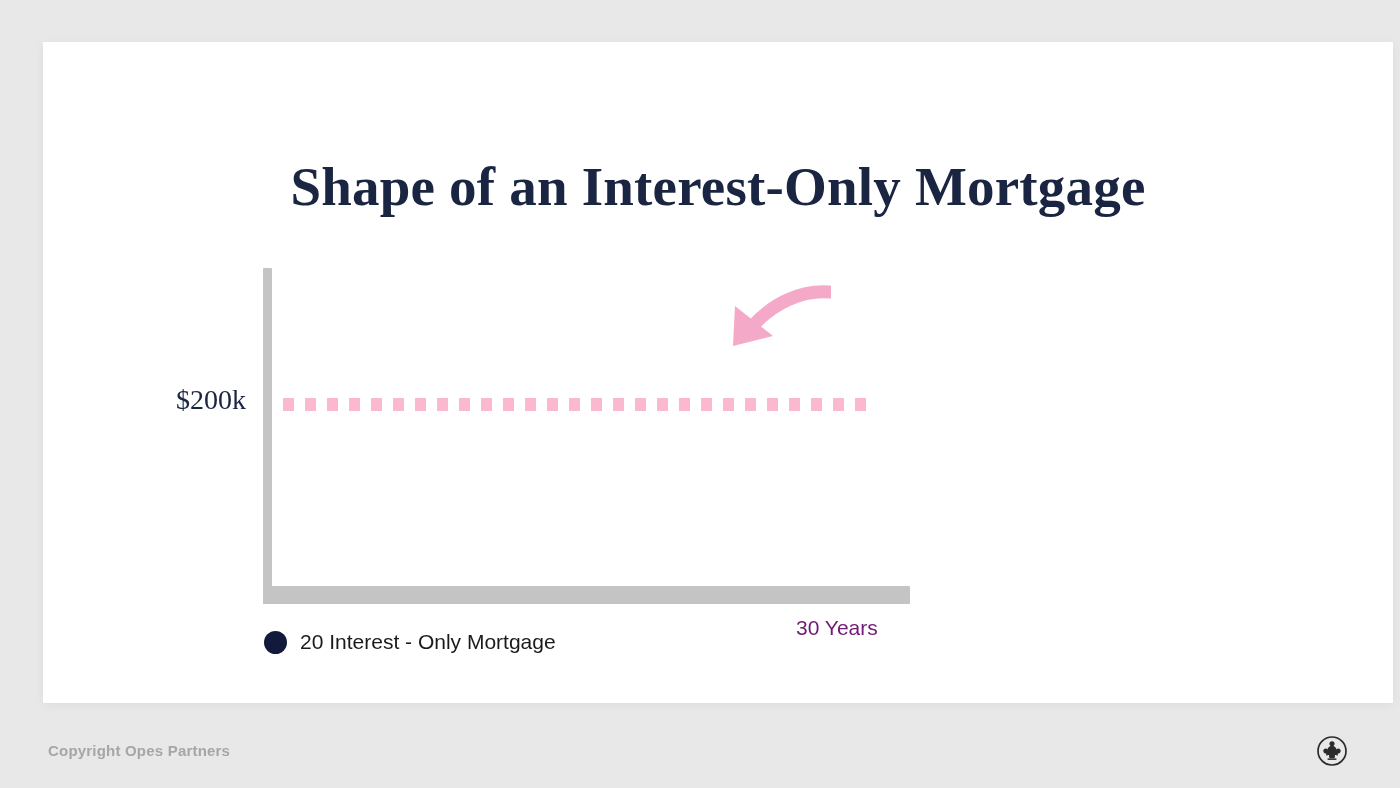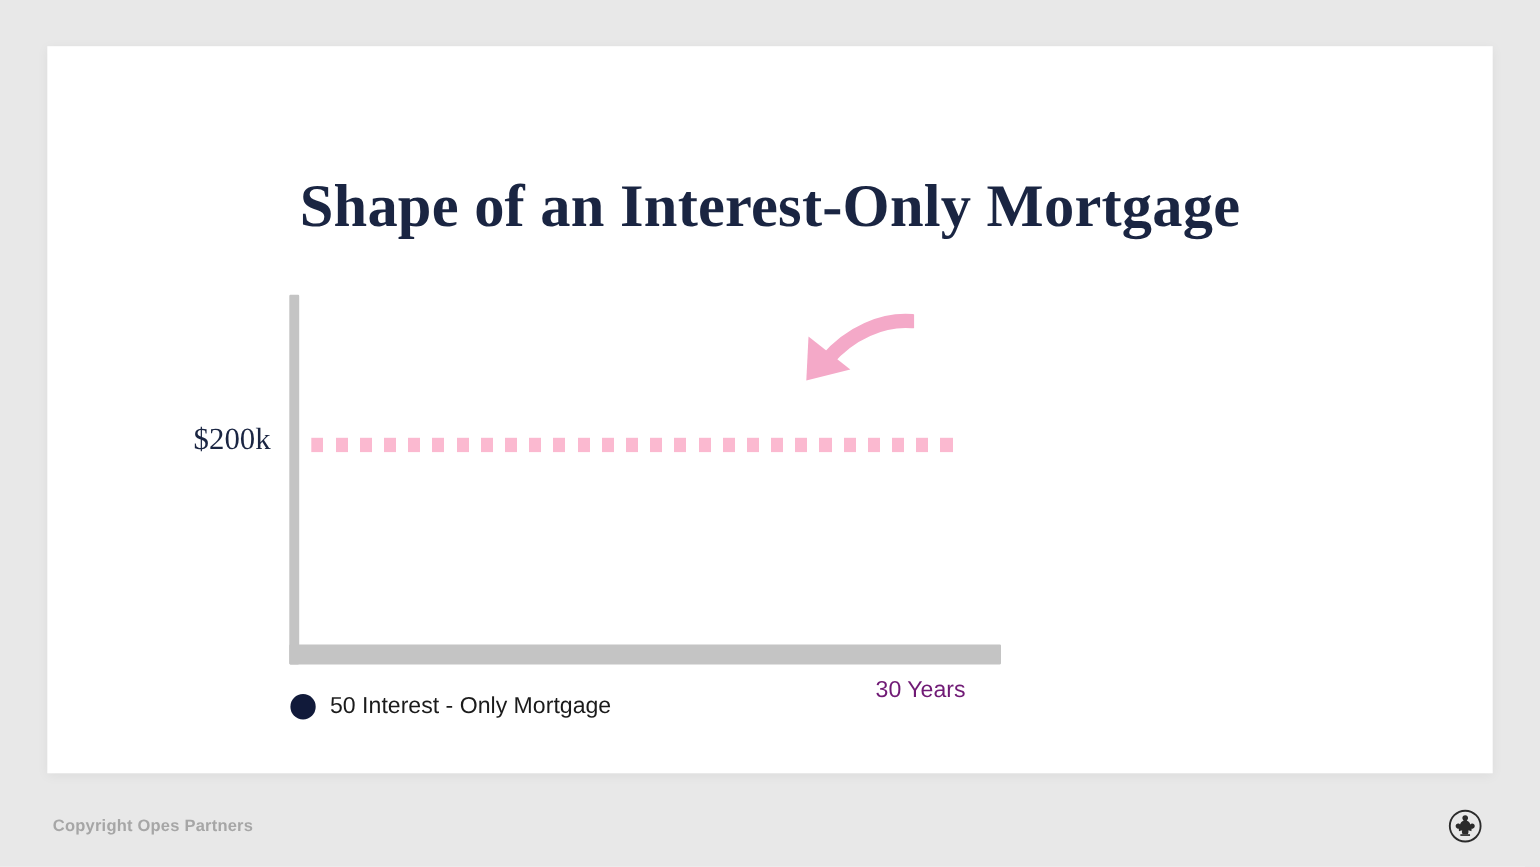--- a/index.html
+++ b/index.html
@@ -17,20 +17,21 @@
 
   
   #slide-card {
     position: absolute;
     left: 43px;
     top: 42px;
     width: 1314px;
     height: 661px;
     background: #ffffff;
     box-shadow: 0 2px 10px rgba(0,0,0,0.05);
+    padding-left: 36px;
   }
 
   
   #slide-title {
     position: absolute;
     left: 0;
     top: 78px;
     width: 100%;
     text-align: center;
     font-family: "Liberation Serif", serif;
@@ -188,21 +189,21 @@
 
     <div id="series-dashed-line"></div>
 
     <div id="y-tick-label-500k">$200k</div>
 
 
     <div id="x-axis-title">30 Years</div>
 
     <div id="legend">
       <span id="legend-swatch"></span>
-      <span id="legend-label">50 Interest - Only Mortgage</span>
+      <span id="legend-label">20 Interest - Only Mortgage</span>
     </div>
 
     <div id="annotation-arrow">
       <svg width="120" height="80" viewBox="0 0 120 80" xmlns="http://www.w3.org/2000/svg">
         <path d="M118 20 C 92 18, 62 30, 40 56" stroke="#f4a9c8" stroke-width="13" fill="none" stroke-linecap="round"></path>
         <path d="M22 74 L 24 34 L 62 64 Z" fill="#f4a9c8"></path>
       </svg>
     </div>
 
 

